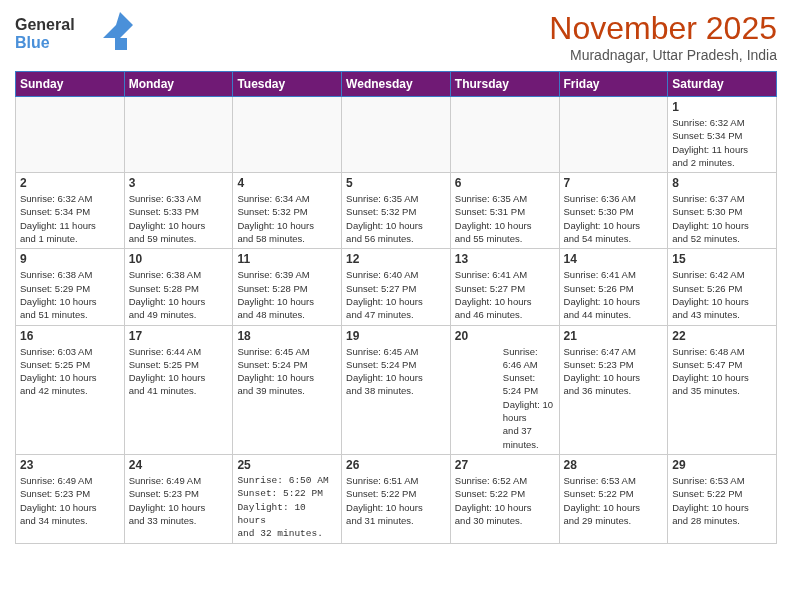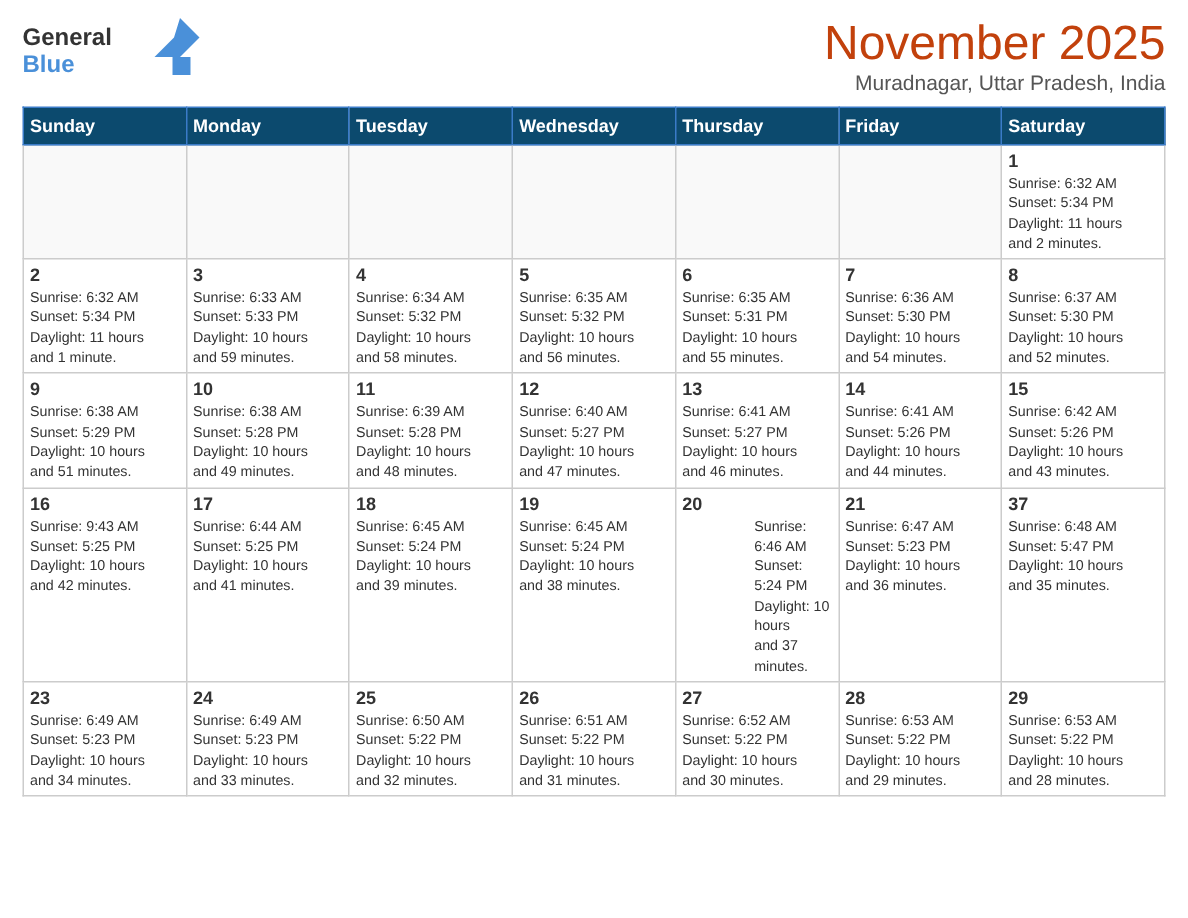--- a/index.html
+++ b/index.html
@@ -33,21 +33,21 @@
     .location {
       font-size: 14px;
       color: #555;
     }
     .calendar {
       width: 100%;
       border-collapse: collapse;
       border: 1px solid #ccc;
     }
     .calendar thead th {
-      background-color: #0c4a6e;
+      background-color: #701a75;
       color: #fff;
       font-size: 12px;
       font-weight: bold;
       padding: 5px 4px;
       text-align: left;
       border: 1px solid #3a7bc8;
     }
     .calendar tbody td {
       vertical-align: top;
       border: 1px solid #ccc;
@@ -220,21 +220,21 @@
           <span class="day-number">15</span>
           <div class="day-info" style="white-space: pre-line;">Sunrise: 6:42 AM
 Sunset: 5:26 PM
 Daylight: 10 hours
 and 43 minutes.</div>
         </td>
       </tr>
       <tr>
         <td>
           <span class="day-number">16</span>
-          <div class="day-info" style="white-space: pre-line;">Sunrise: 9:43 AM
+          <div class="day-info" style="white-space: pre-line;">Sunrise: 6:03 AM
 Sunset: 5:25 PM
 Daylight: 10 hours
 and 42 minutes.</div>
         </td>
         <td>
           <span class="day-number">17</span>
           <div class="day-info" style="white-space: pre-line;">Sunrise: 6:44 AM
 Sunset: 5:25 PM
 Daylight: 10 hours
 and 41 minutes.</div>
@@ -261,21 +261,21 @@
 and 37 minutes.</div>
         </td>
         <td>
           <span class="day-number">21</span>
           <div class="day-info" style="white-space: pre-line;">Sunrise: 6:47 AM
 Sunset: 5:23 PM
 Daylight: 10 hours
 and 36 minutes.</div>
         </td>
         <td>
-          <span class="day-number">37</span>
+          <span class="day-number">22</span>
           <div class="day-info" style="white-space: pre-line;">Sunrise: 6:48 AM
 Sunset: 5:47 PM
 Daylight: 10 hours
 and 35 minutes.</div>
         </td>
       </tr>
       <tr>
         <td>
           <span class="day-number">23</span>
           <div class="day-info" style="white-space: pre-line;">Sunrise: 6:49 AM
@@ -285,21 +285,21 @@
         </td>
         <td>
           <span class="day-number">24</span>
           <div class="day-info" style="white-space: pre-line;">Sunrise: 6:49 AM
 Sunset: 5:23 PM
 Daylight: 10 hours
 and 33 minutes.</div>
         </td>
         <td>
           <span class="day-number">25</span>
-          <div class="day-info" style="white-space: pre-line;">Sunrise: 6:50 AM
+          <div class="day-info" style="white-space: pre-line; font-family: Liberation Mono, monospace;">Sunrise: 6:50 AM
 Sunset: 5:22 PM
 Daylight: 10 hours
 and 32 minutes.</div>
         </td>
         <td>
           <span class="day-number">26</span>
           <div class="day-info" style="white-space: pre-line;">Sunrise: 6:51 AM
 Sunset: 5:22 PM
 Daylight: 10 hours
 and 31 minutes.</div>

